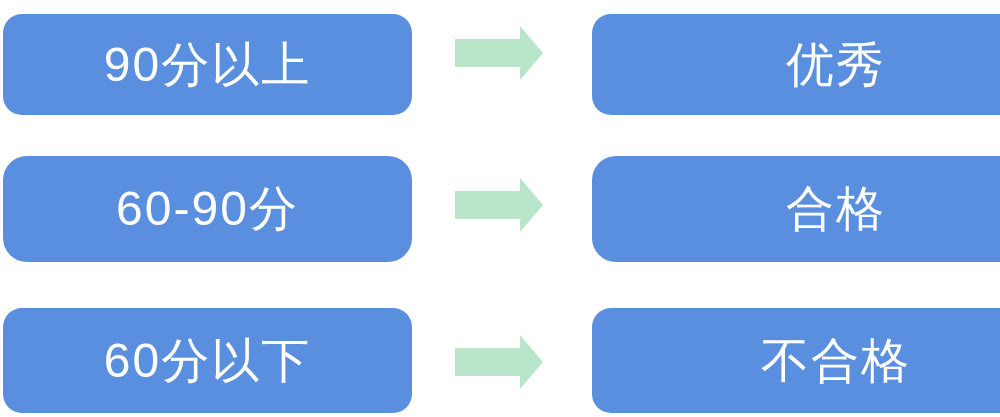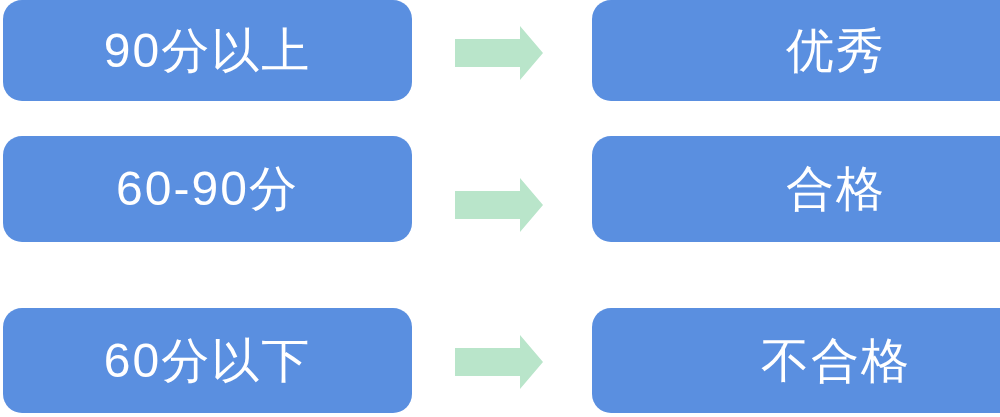--- a/index.html
+++ b/index.html
@@ -24,22 +24,22 @@
     align-items: center;
     justify-content: center;
     font-size: 48px;
     line-height: 1;
     letter-spacing: 2px;
     white-space: nowrap;
   }
   .box-left  { left: 3px;   width: 409px; }
   .box-right { left: 592px; width: 488px; }
 
-  .row1 .box { top: 0;   height: 101px; }
-  .row2 .box { top: 136px; height: 106px; }
+  .row1 .box { top: 14px;   height: 101px; }
+  .row2 .box { top: 156px; height: 106px; border-radius: 24px; }
   .row3 .box { top: 308px; height: 105px; }
 
   .arrow {
     position: absolute;
     left: 455px;
     width: 88px;
     height: 54px;
   }
   .row1 .arrow { top: 26px; }
   .row2 .arrow { top: 178px; }

